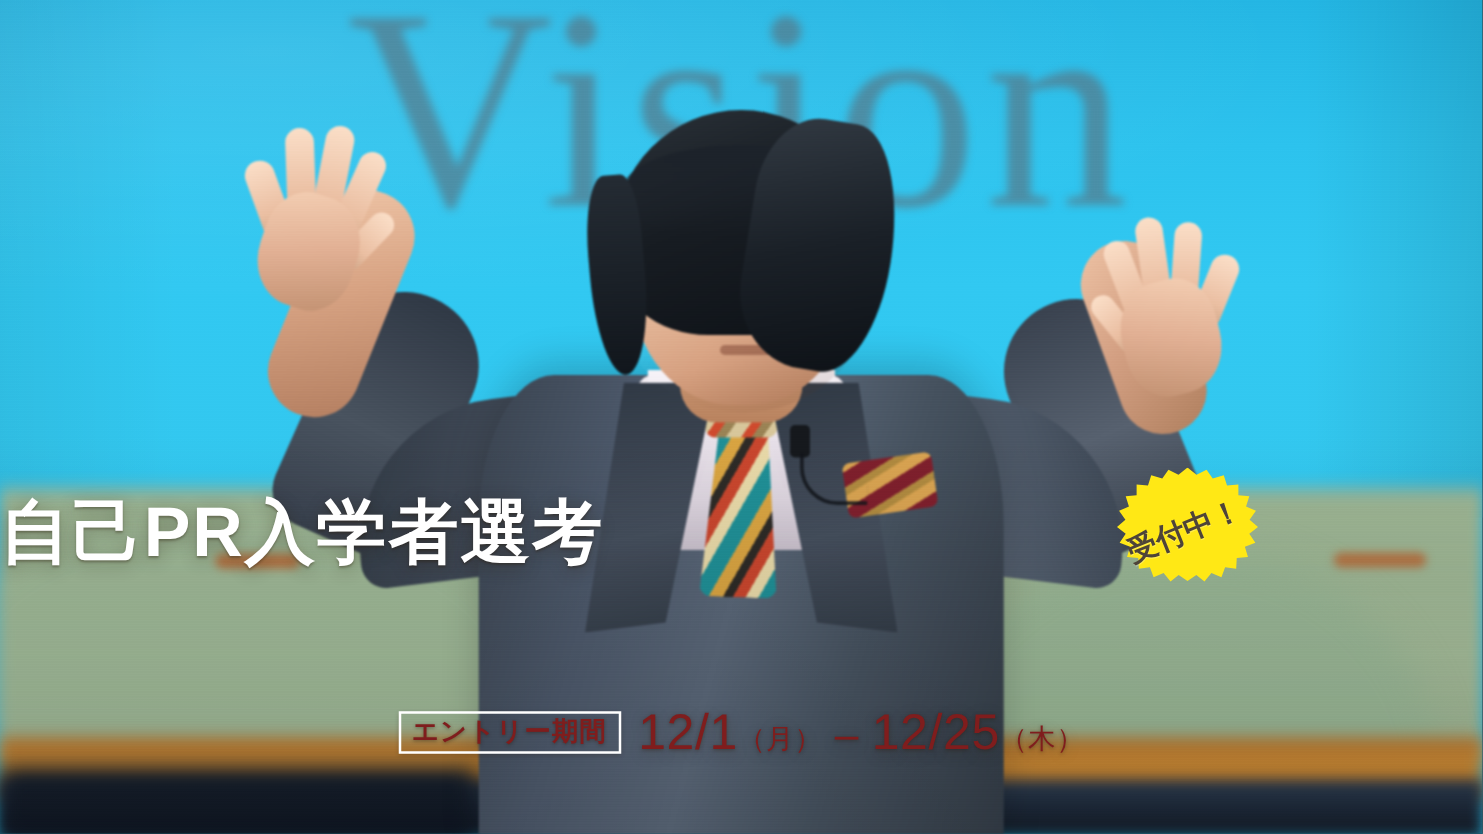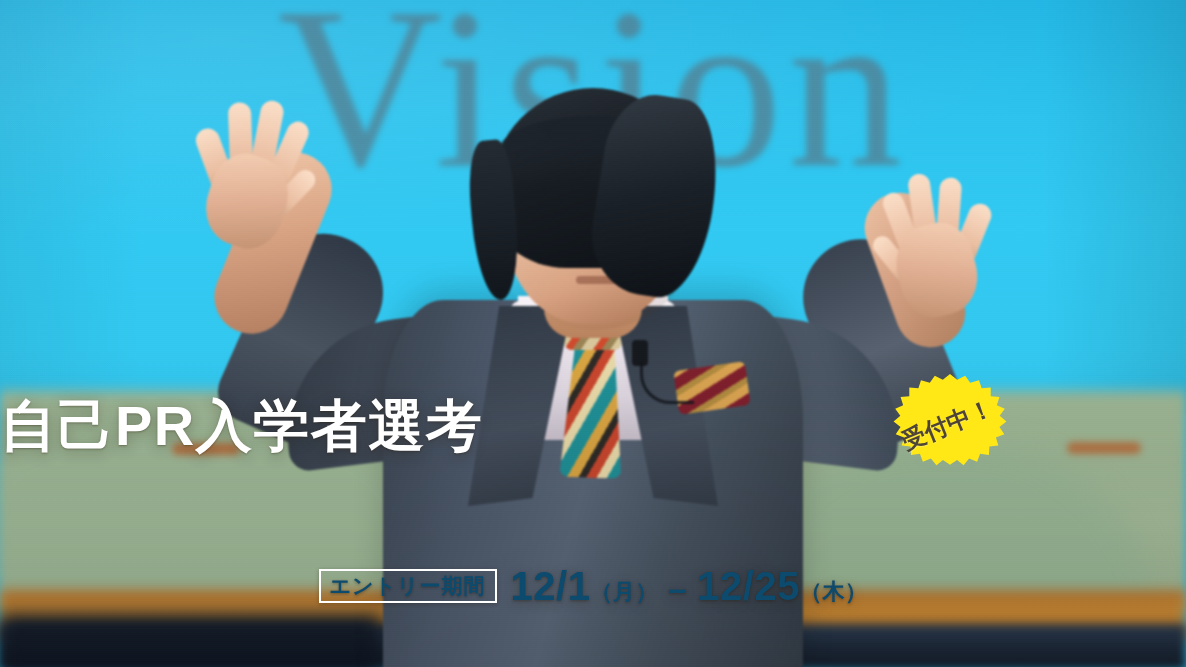--- a/index.html
+++ b/index.html
@@ -358,37 +358,37 @@
     white-space:nowrap;
   }
 
   .period-row{
     position:absolute;
     left:0;right:0;top:566px;
     display:flex;
     align-items:center;
     justify-content:center;
     gap:14px;
-    color:#0c4a6e;
+    color:#7f1d1d;
     white-space:nowrap;
   }
   .period-tag{
     display:inline-block;
     border:2px solid #ffffff;
     padding:3px 9px 4px;
     font-size:21px;
     font-weight:700;
     letter-spacing:1px;
     line-height:1.1;
     text-shadow:0 1px 3px rgba(40,25,10,.45);
     box-shadow:0 1px 4px rgba(40,25,10,.30);
   }
   .period-dates{
     font-size:40px;
-    font-weight:700;
+    font-weight:400;
     letter-spacing:0.5px;
     line-height:1;
     text-shadow:0 1px 3px rgba(40,25,10,.40), 0 3px 12px rgba(40,25,10,.25);
   }
   .period-dates .dow{font-size:22px;vertical-align:1px;}
   .period-dates .dash{padding:0 10px;font-size:34px;}
 
   
   .badge{
     position:absolute;

